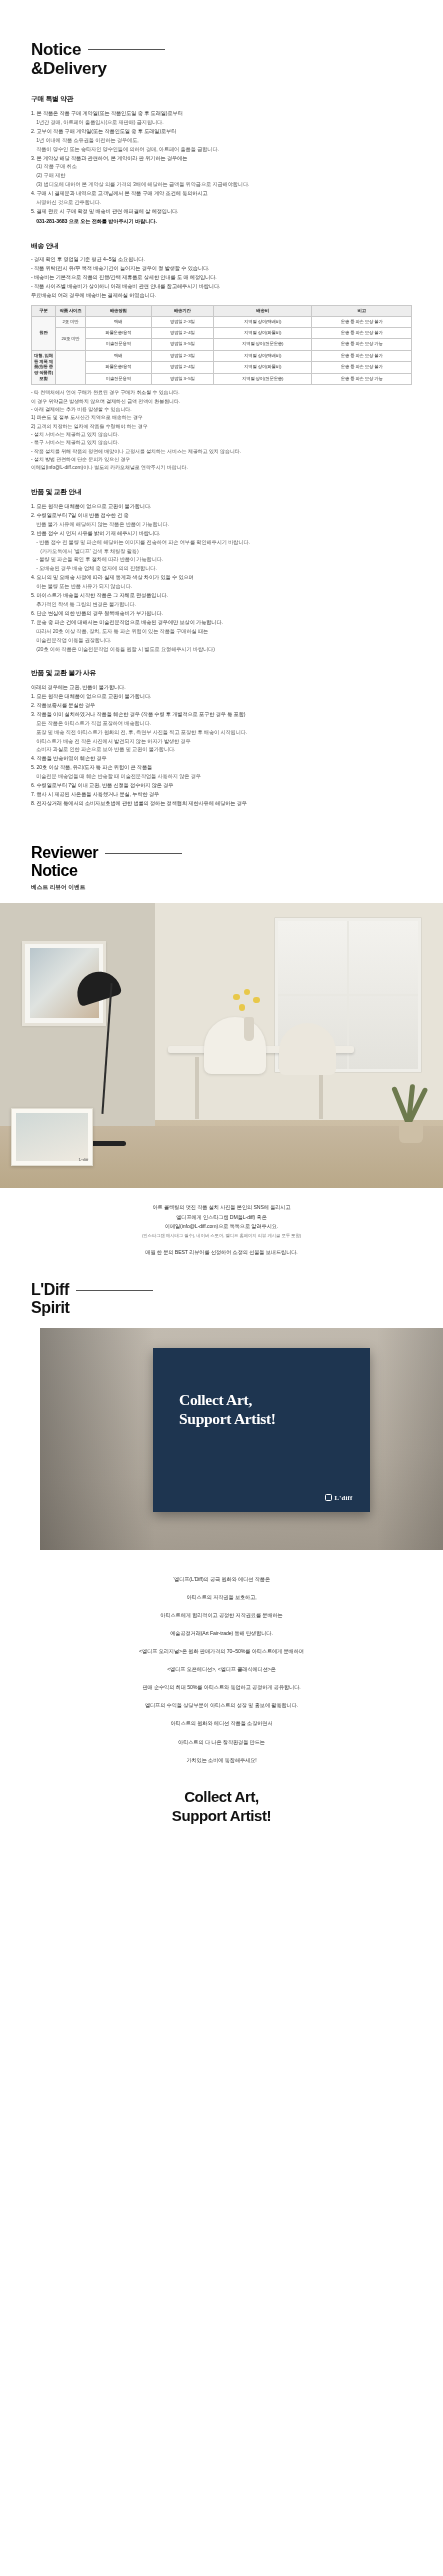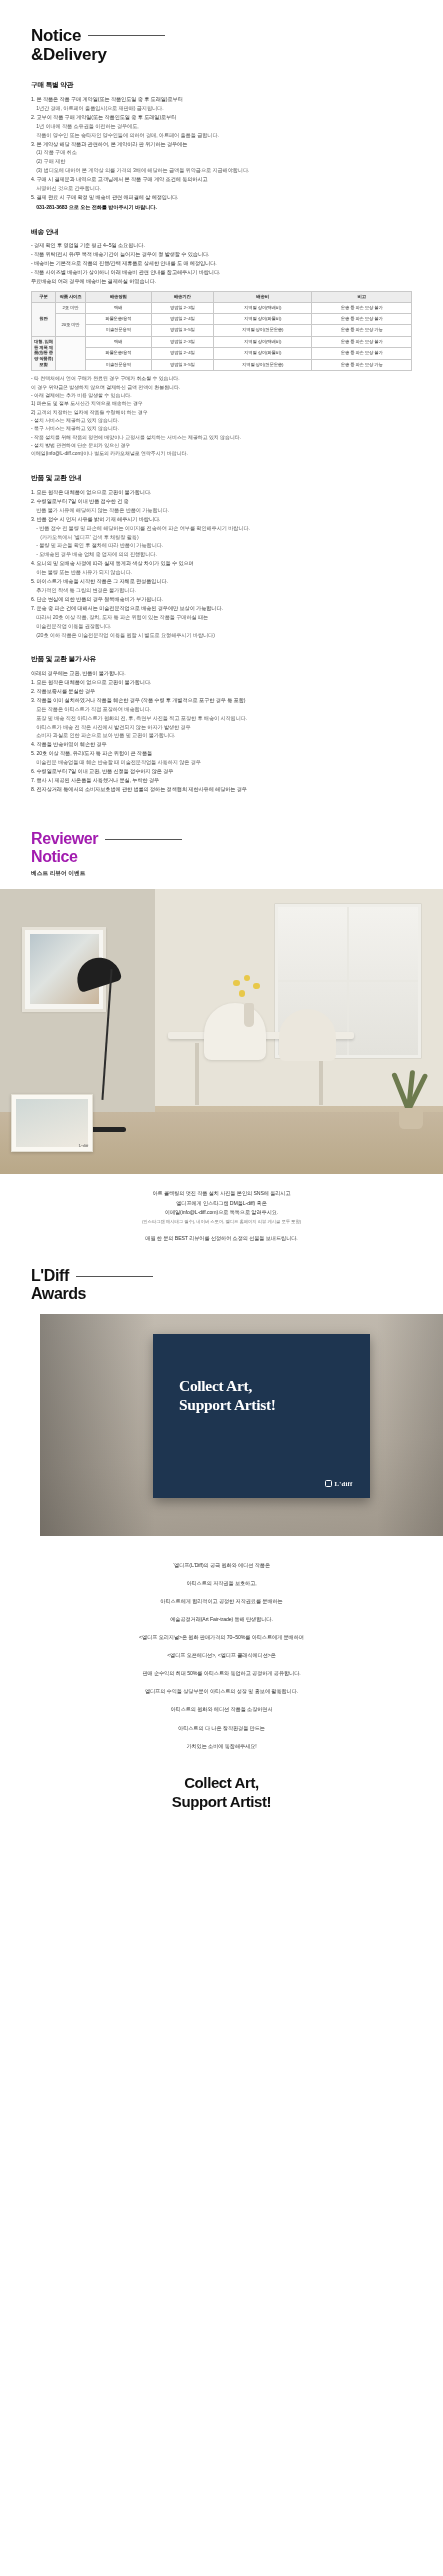--- a/index.html
+++ b/index.html
@@ -7,21 +7,21 @@
   html, body {
     margin: 0; padding: 0;
     background: #ffffff;
   }
   body {
     width: 443px;
     font-family: "Liberation Sans", "DejaVu Sans", sans-serif;
     color: #222;
     -webkit-font-smoothing: antialiased;
   }
-  .page { width: 443px; margin: 4px auto; }
+  .page { width: 443px; margin: 18px auto; }
 
   
   .notice-wrap {
     padding: 21.6px 31px 15.5px 31px;
   }
   .big-title {
     font-size: 17px;
     font-weight: bold;
     line-height: 1.12;
     letter-spacing: -0.3px;
@@ -99,21 +99,21 @@
     margin: 0;
   }
 
   
   .reviewer-wrap { padding: 20.6px 31px 0 31px; }
   .rv-title {
     font-size: 16px;
     font-weight: bold;
     letter-spacing: -0.4px;
     margin: 0;
-    color: #a21caf;
+    color: #000000;
     display: inline-block;
   }
   .rv-title .rule {
     display: inline-block;
     width: 77px;
     height: 0.5px;
     background: #555;
     vertical-align: 4.6px;
     margin-left: 7.2px;
   }
@@ -500,21 +500,21 @@
     <p class="cap">아트 콜렉팅의 멋진 작품 설치 사진을 본인의 SNS에 올리시고</p>
     <p class="cap">엘디프에게 인스타그램 DM을L-diff) 혹은</p>
     <p class="cap">이메일(info@L-diff.com)으로 톡톡으로 알려주시요.</p>
     <p class="cap small">(인스타그램 해시태그 필수), 네이버 스토어, 멜디프 홈페이지 리뷰 게시글 모두 포함)</p>
     <p class="cap gap">매월 한 분의 BEST 리뷰어를 선정하여 소정의 선물을 보내드립니다.</p>
   </div>
 
   <section class="spirit-wrap">
     <h2 class="sp-title">
       <span>L'Diff</span><span class="rule"></span>
-      <span class="line2">Awards</span>
+      <span class="line2">Spirit</span>
     </h2>
   </section>
 
   <figure class="photo2">
     <div class="p2-wall"></div>
     <div class="p2-shadow"></div>
     <div class="p2-shadow2"></div>
     <div class="p2-poster">
       <div class="pt">
         <span>Collect Art,</span><br>

